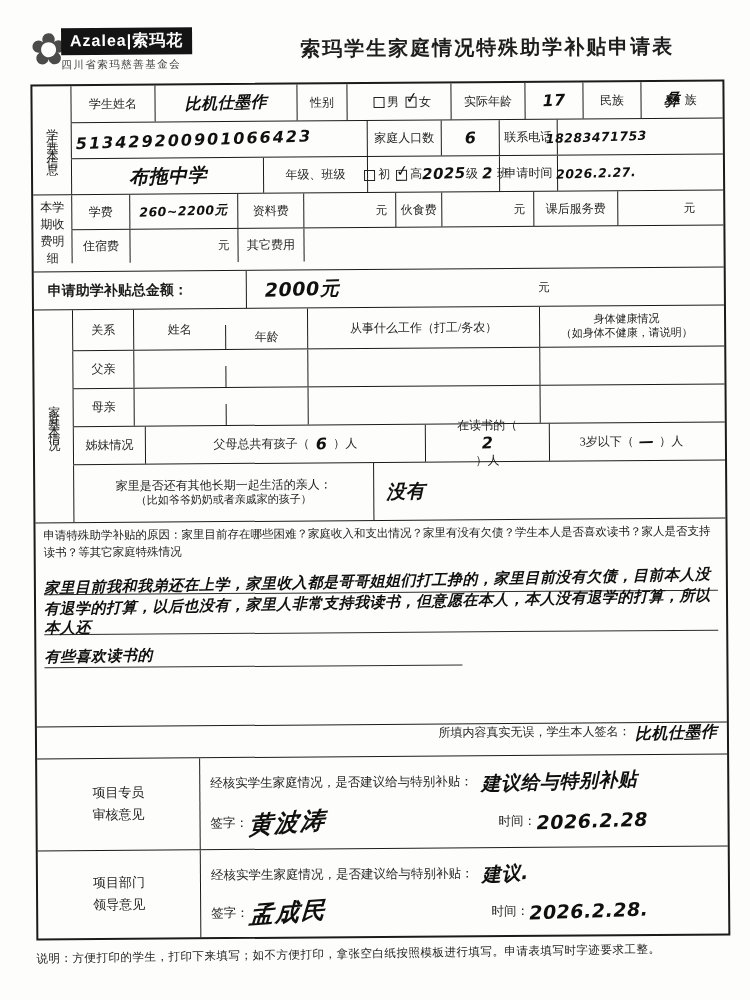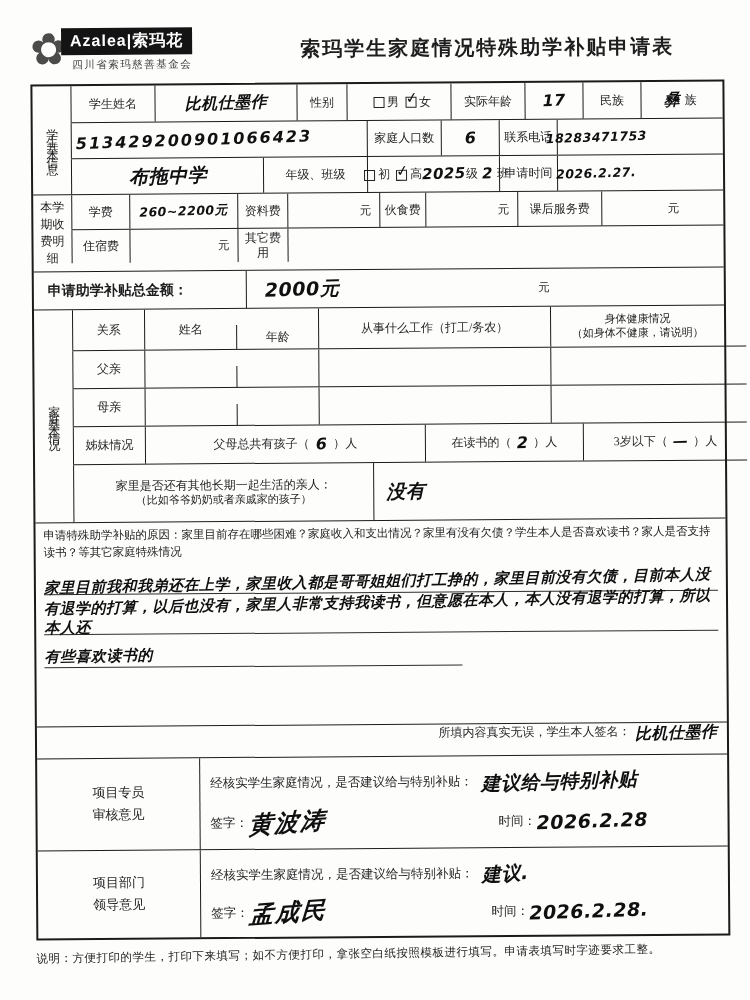--- a/index.html
+++ b/index.html
@@ -12,21 +12,21 @@
   .sheet {
     width: 750px; height: 1000px; background: #fdfdfc;
     padding: 26px 24px 0 30px;
   }
   .tilt { transform: rotate(-0.4deg); transform-origin: 50% 0; }
 
   
   .hdr { display: flex; align-items: center; margin-bottom: 12px; }
   .logo-wrap { width: 218px; display: flex; align-items: center; }
   .flower { font-size: 44px; color: #4b4b49; line-height: 1; margin-right: -6px; }
-  .logo-col { display: flex; flex-direction: column; align-items: flex-end; }
+  .logo-col { display: flex; flex-direction: column; align-items: flex-start; }
   .logo-box {
     background: #141414; color: #fff; font-weight: bold;
     font-size: 16px; padding: 3px 9px; letter-spacing: 1px;
     font-family: "Liberation Sans", sans-serif;
   }
   .logo-sub { font-size: 10.5px; color: #3c3c3a; letter-spacing: 1.5px; margin-top: 3px; }
   .title { flex: 1; text-align: center; font-size: 20px; font-weight: bold; letter-spacing: 2px; }
 
   
   .form { border: 2px solid #1b1b1b; width: 694px; }
@@ -75,32 +75,32 @@
     transform: rotate(-8deg);
   }
 
   
   .wA1{width:84px;} .wA2{width:142px;} .wA3{width:50px;} .wA4{width:104px;}
   .wA5{width:74px;} .wA6{width:58px;} .wA7{width:58px;} .wA8{width:78px;}
   .wA24{width:296px;} .wA23{width:192px;} .wA56{width:132px;}
   .rA { height: 36px; }
 
   
-  .wF1{width:58px;} .wF2{width:108px;} .wF3{width:50px;} .wF4{width:92px;}
+  .wF1{width:58px;} .wF2{width:108px;} .wF3{width:66px;} .wF4{width:92px;}
   .wF5{width:46px;} .wF6{width:92px;} .wF7{width:84px;} .wF8{width:86px;}
   .wF4plus{width:420px;}
   .rF { height: 34px; }
 
   
   .subsidy-label { width: 212px; font-weight: bold; font-size: 14px; justify-content: flex-start; padding-left: 14px; }
   .subsidy-val { flex: 1; display: flex; align-items: center; }
 
   
-  .wG1{width:72px;} .wG2{width:92px;} .wG3{width:82px;margin-top:16px;} .wG4{width:232px;} .wG5{width:174px;}
-  .wS1{width:72px;} .wS2{width:280px;} .wS3{width:158px;} .wS4{width:164px;}
+  .wG1{width:61px;} .wG2{width:92px;} .wG3{width:82px;margin-top:16px;} .wG4{width:232px;} .wG5{width:174px;}
+  .wS1{width:72px;} .wS2{width:280px;} .wS3{width:124px;flex-direction:column;} .wS4{width:164px;}
   .wR1{width:300px;} .wR2{width:352px;}
 
   .health-head { flex-direction: column; font-size: 11px; }
 
   
   .reason { padding: 4px 8px 0 8px; }
   .reason-prompt { font-size: 11.5px; line-height: 1.5; color: #222; }
   .ans-line { border-bottom: 1.6px solid #2c2c2c; min-height: 33px; display: flex; align-items: flex-end; padding-bottom: 1px; }
   .ans-line .hw { transform: rotate(-0.8deg); }
   .ans-short { width: 62%; }

